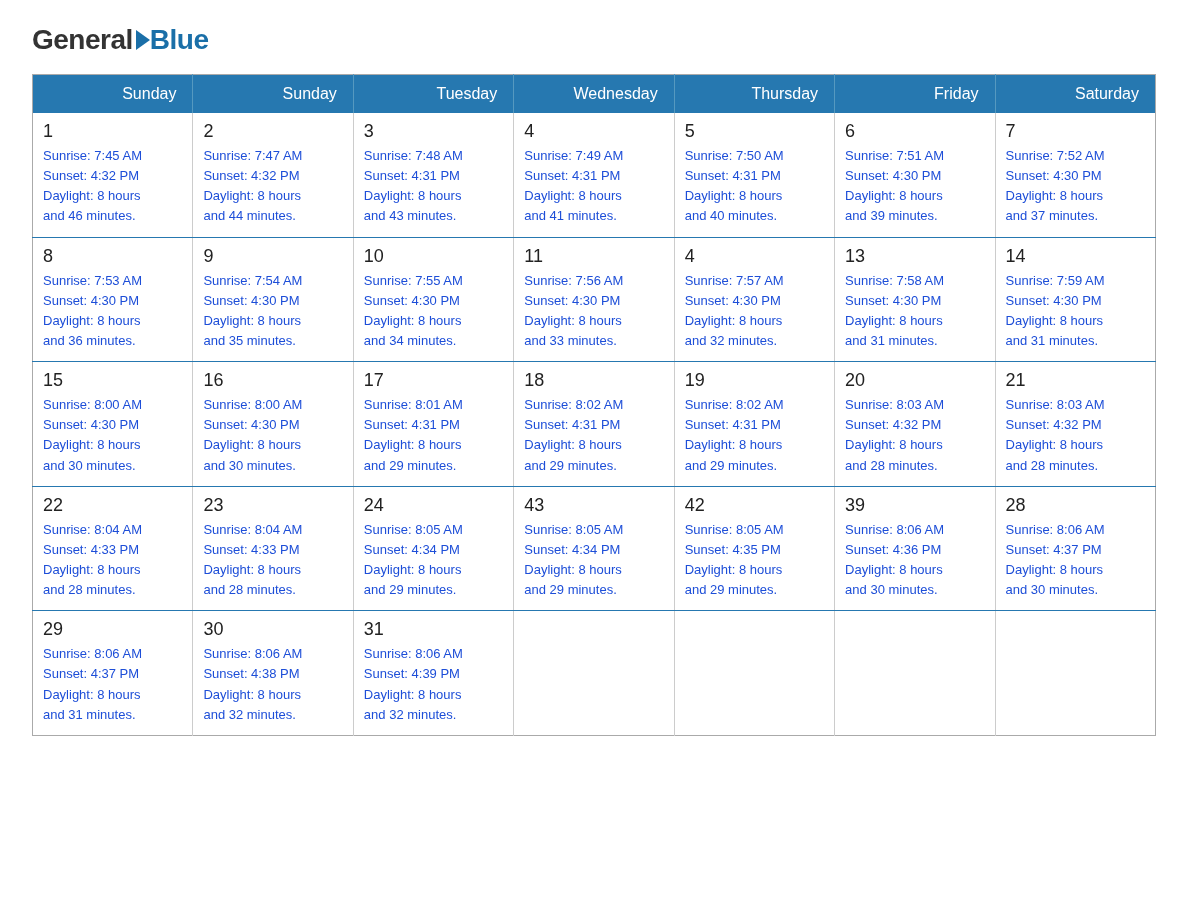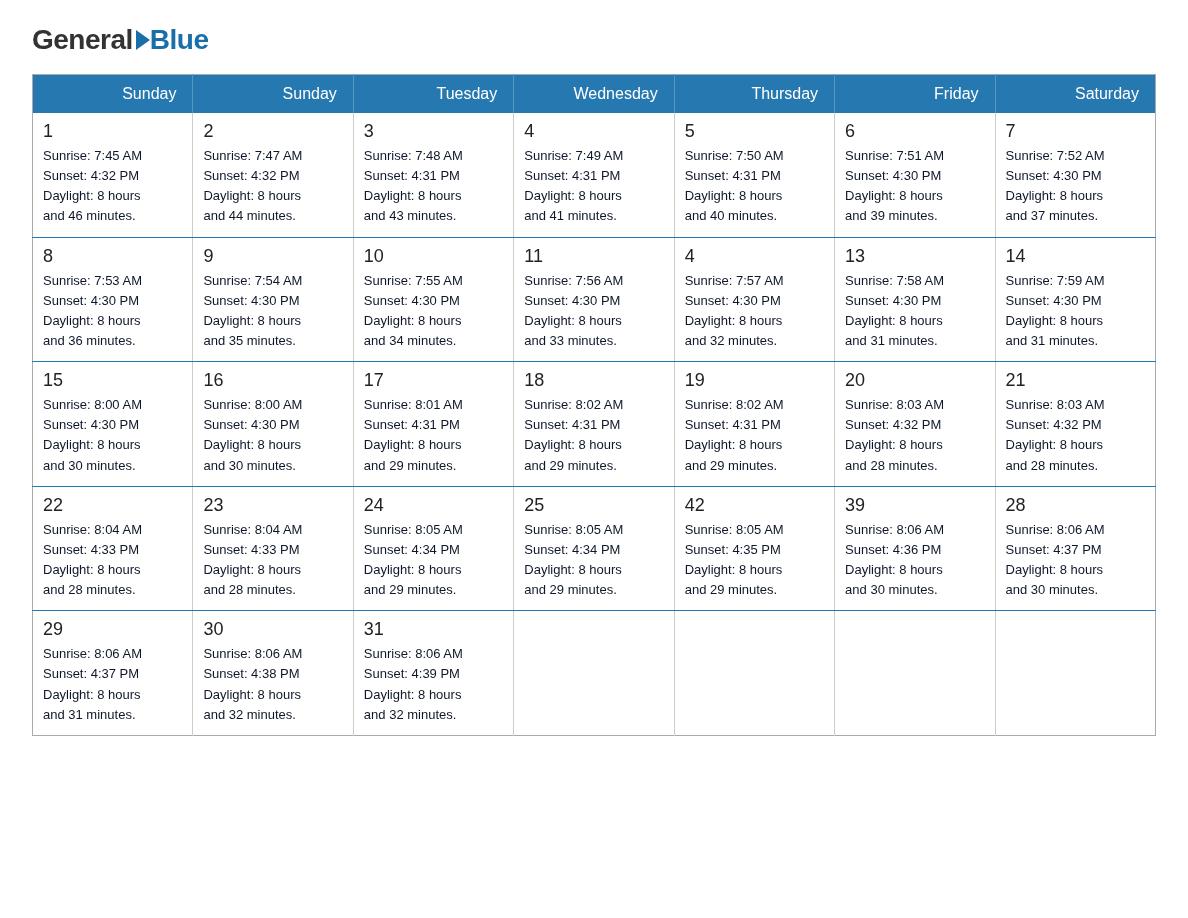--- a/index.html
+++ b/index.html
@@ -95,21 +95,21 @@
     .day-number {
       font-size: 18px;
       font-weight: normal;
       color: #222;
       margin-bottom: 4px;
       display: block;
     }
     .day-info {
       font-size: 13px;
       line-height: 1.55;
-      color: #0f172a;
+      color: #1d4ed8;
     }
     .empty-cell {
       background: #fff;
     }
   </style>
 </head>
 <body>
 
 <div class="header">
   <div class="logo">
@@ -233,21 +233,21 @@
         </td>
         <td>
           <span class="day-number">23</span>
           <div class="day-info">Sunrise: 8:04 AM<br>Sunset: 4:33 PM<br>Daylight: 8 hours<br>and 28 minutes.</div>
         </td>
         <td>
           <span class="day-number">24</span>
           <div class="day-info">Sunrise: 8:05 AM<br>Sunset: 4:34 PM<br>Daylight: 8 hours<br>and 29 minutes.</div>
         </td>
         <td>
-          <span class="day-number">25</span>
+          <span class="day-number">43</span>
           <div class="day-info">Sunrise: 8:05 AM<br>Sunset: 4:34 PM<br>Daylight: 8 hours<br>and 29 minutes.</div>
         </td>
         <td>
           <span class="day-number">42</span>
           <div class="day-info">Sunrise: 8:05 AM<br>Sunset: 4:35 PM<br>Daylight: 8 hours<br>and 29 minutes.</div>
         </td>
         <td>
           <span class="day-number">39</span>
           <div class="day-info">Sunrise: 8:06 AM<br>Sunset: 4:36 PM<br>Daylight: 8 hours<br>and 30 minutes.</div>
         </td>

